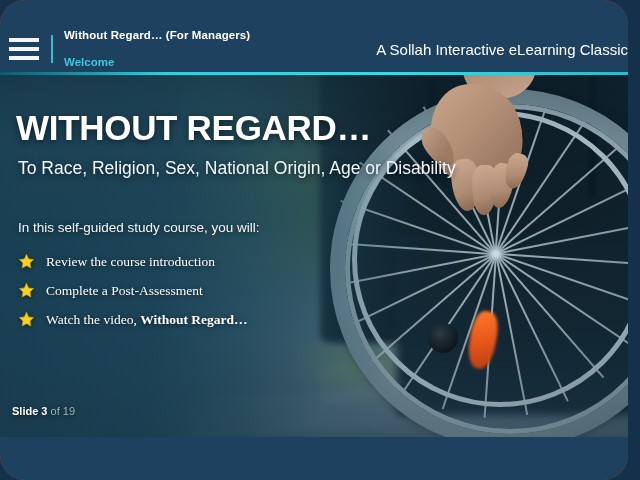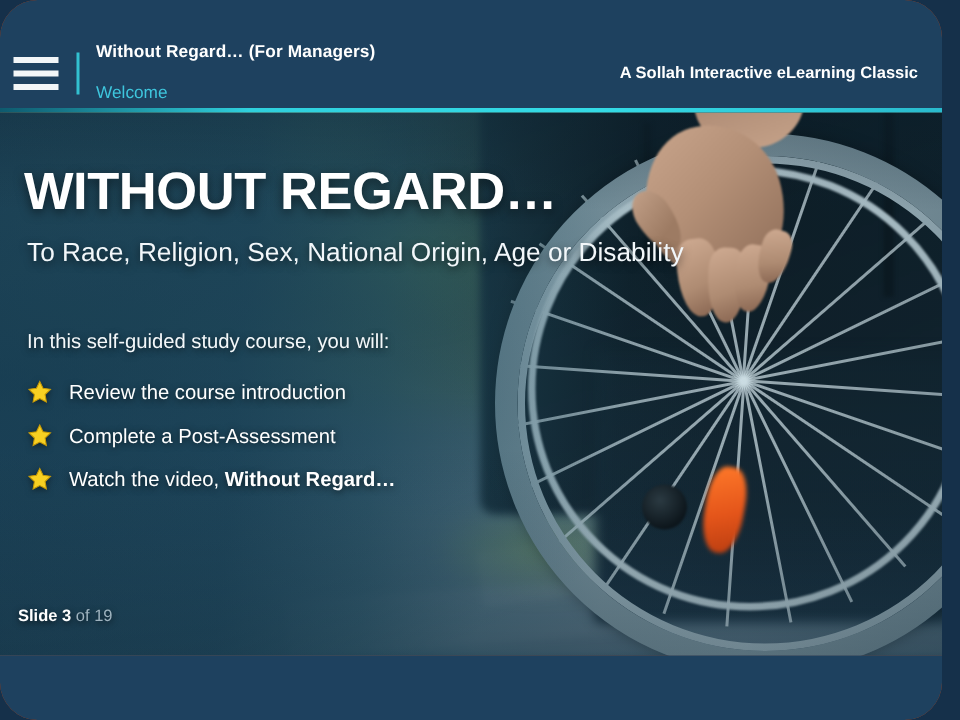--- a/index.html
+++ b/index.html
@@ -77,30 +77,30 @@
   }
   .head-title {
     font-size: 11.5px;
     font-weight: bold;
     color: #ffffff;
     letter-spacing: .1px;
     white-space: nowrap;
   }
   .head-sub {
     font-size: 11.5px;
-    font-weight: normal;
+    font-weight: bold;
     color: #3ec6dd;
     margin-top: 16px;
     white-space: nowrap;
   }
   .head-brand {
     margin-left: auto;
-    margin-right: 28px;
-    font-size: 11px;
-    font-weight: bold;
+    margin-right: 12px;
+    font-size: 15px;
+    font-weight: normal;
     color: #ffffff;
     white-space: nowrap;
   }
   .header-rule {
     position: absolute;
     left: 0; top: 72px;
     width: 640px;
     height: 3px;
     background: linear-gradient(to right, #0e5a6e 0%, #2fd0dd 26%, #34dbe6 62%, #29b9cc 100%);
     z-index: 31;
@@ -311,20 +311,21 @@
     left: 18px; top: 145px;
     font-size: 13.5px;
     color: #f4f8fa;
     text-shadow: 0 1px 5px rgba(0,0,0,.6);
     white-space: nowrap;
   }
   .bullets {
     position: absolute;
     left: 18px; top: 172px;
     width: 340px;
+    font-family: Liberation Serif, serif;
   }
   .bullet {
     display: flex;
     align-items: center;
     height: 29px;
   }
   .star {
     flex: 0 0 auto;
     width: 17px; height: 17px;
     margin-right: 11px;

